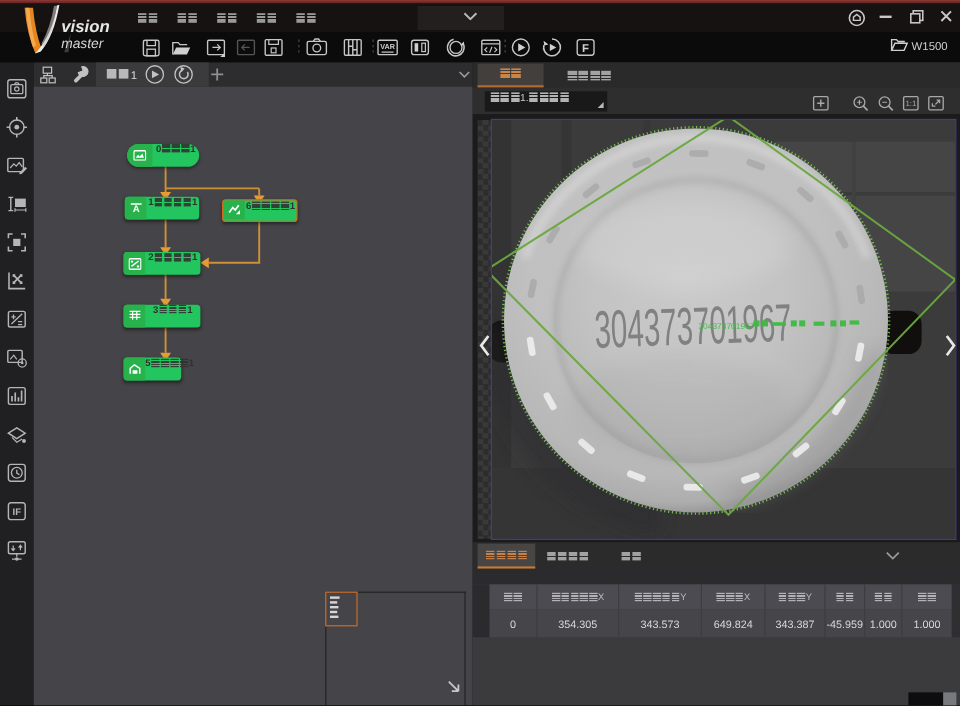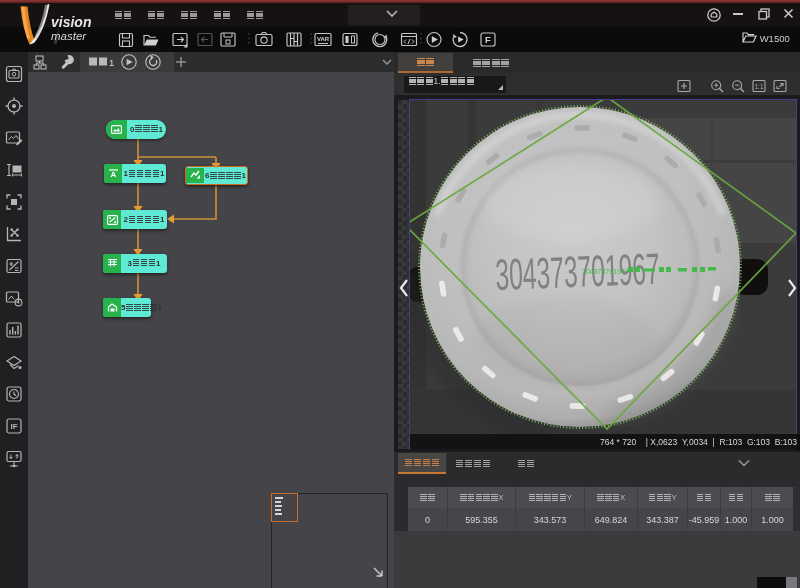--- a/index.html
+++ b/index.html
@@ -34,21 +34,21 @@
 #viewer{left:394px;top:95px;width:406px;height:357px;background:#1b1b1b;}
 #infobar{left:410px;top:434px;width:390px;height:16px;background:rgba(12,12,12,.82);color:#dadada;font-size:8.5px;}
 #restabs{left:394px;top:452px;width:406px;height:22px;background:#2b2b2b;}
 #restab1{left:398px;top:453px;width:48px;height:21px;background:#474645;color:#d8884a;font-size:9px;border-bottom:2px solid #c87a35;box-sizing:border-box;}
 #resbody{left:394px;top:474px;width:406px;height:114px;background:#3b3b3d;}
 #resdark{left:394px;top:474px;width:406px;height:13px;background:#2b2b2d;}
 #resdark2{left:394px;top:487px;width:14px;height:44px;background:#2b2b2d;}
 #resdark3{left:793px;top:487px;width:7px;height:44px;background:#2f2f31;}
 .ctr{display:flex;align-items:center;justify-content:center;}
 
-.node{position:absolute;height:19px;background:#5eead4;border-radius:3px;box-shadow:0 1.5px 3px rgba(0,0,0,.45);display:flex;align-items:center;font-size:8px;color:#303030;font-weight:bold;}
+.node{position:absolute;height:19px;background:#22c55e;border-radius:3px;box-shadow:0 1.5px 3px rgba(0,0,0,.45);display:flex;font-size:8px;color:#303030;font-weight:bold;}
 .node .nico{width:18px;height:19px;background:#28b24c;border-radius:3px 0 0 3px;display:flex;align-items:center;justify-content:center;flex:none;}
 .node .nlab{flex:1;text-align:center;white-space:nowrap;letter-spacing:0;}
 .node.pill{border-radius:9.5px;}
 .node.pill .nico{border-radius:9.5px 0 0 9.5px;width:21px;}
 .node.sel{border:1.6px solid #d2691e;height:19px;box-sizing:border-box;}
 .node.sel .nico{height:15.8px;border-radius:1px 0 0 1px;}
 #minimap{left:271px;top:493px;width:117px;height:95px;border:1.5px solid #232323;border-bottom:none;box-sizing:border-box;}
 #minibox{left:271px;top:493px;width:27px;height:29px;border:1.8px solid #c96d28;box-sizing:border-box;background:#454448;}
 #checker{left:398px;top:100px;width:12px;height:349px;background:repeating-conic-gradient(#393939 0% 25%,#2c2c2c 0% 50%) 0 0/9px 9px;}
 #photo{left:410px;top:100px;width:386px;height:349px;outline:1.6px solid #423c8f;outline-offset:-0.8px;}
@@ -484,23 +484,20 @@
 
   <path d="M197 -3 L386 133 L197 329 L-5 125 Z" fill="none" stroke="#6aa83e" stroke-width="1.7" opacity=".95"></path>
  </g>
 </svg></div>
 <svg class="abs" style="left:398px;top:278px" width="12" height="20" viewBox="0 0 12 20">
       <path d="M9 2 L3 10 L9 18" stroke="#e8e8e8" stroke-width="2.2" fill="none"></path>
     </svg>
 <svg class="abs" style="left:786px;top:278px" width="12" height="20" viewBox="0 0 12 20">
       <path d="M3 2 L9 10 L3 18" stroke="#e8e8e8" stroke-width="2.2" fill="none"></path>
     </svg>
-<div class="abs" id="infobar">
-      <span style="float:right;margin-right:3px;line-height:16px">764 * 720&nbsp;&nbsp;&nbsp;&nbsp;|&nbsp;X,0623&nbsp;&nbsp;Y,0034&nbsp;&nbsp;|&nbsp;&nbsp;R:103&nbsp;&nbsp;G:103&nbsp;&nbsp;B:103</span>
-    </div>
 <div class="abs" id="restabs"></div>
 <div class="abs ctr" id="restab1">
       <span class="c"></span>
       <span class="c"></span>
       <span class="c"></span>
       <span class="c"></span>
     </div>
 <div class="abs ctr" id="restab2">
       <span class="c"></span>
       <span class="c"></span>
@@ -535,21 +532,21 @@
         <span class="c"></span>
         <span class="c"></span>
       </div>
  <div style="width:41px;border-right:none">
         <span class="c"></span>
         <span class="c"></span>
       </div>
 </div>
 <div class="abs" id="trow">
  <div style="width:40px">0</div>
- <div style="width:68px">595.355</div>
+ <div style="width:68px">354.305</div>
  <div style="width:69px">343.573</div>
  <div style="width:53px">649.824</div>
  <div style="width:50px">343.387</div>
  <div style="width:33px">-45.959</div>
  <div style="width:31px">1.000</div>
  <div style="width:41px;border-right:none">1.000</div>
 </div>
 <div class="abs" style="left:757px;top:577px;width:29px;height:11px;background:#0d0d0f"></div>
 <div class="abs" style="left:786px;top:577px;width:11px;height:11px;background:#77797d"></div>
 </div>

